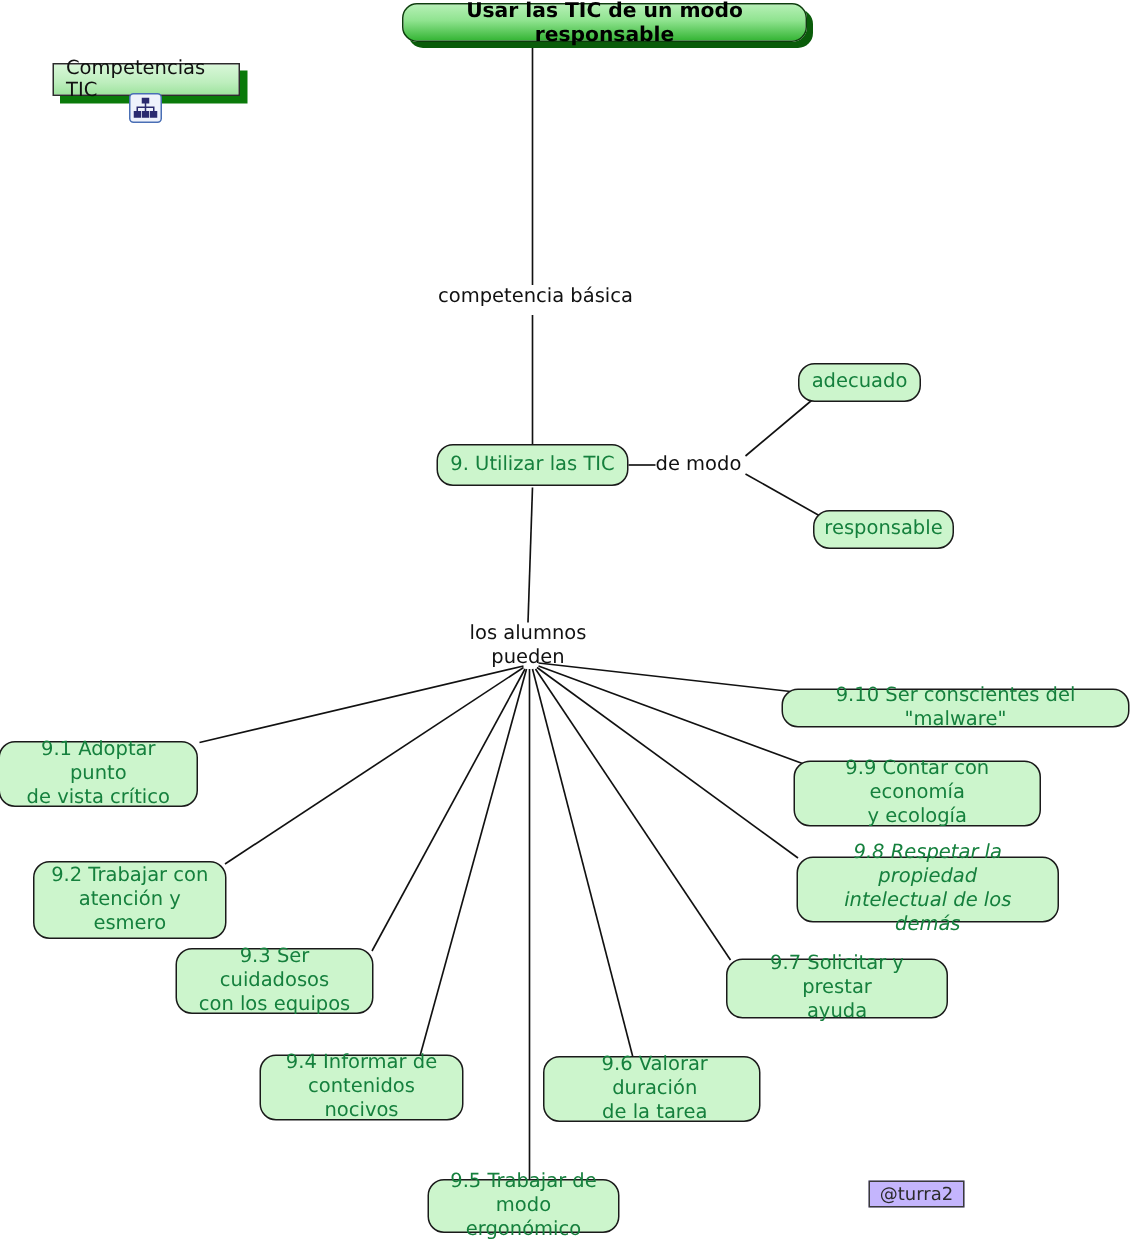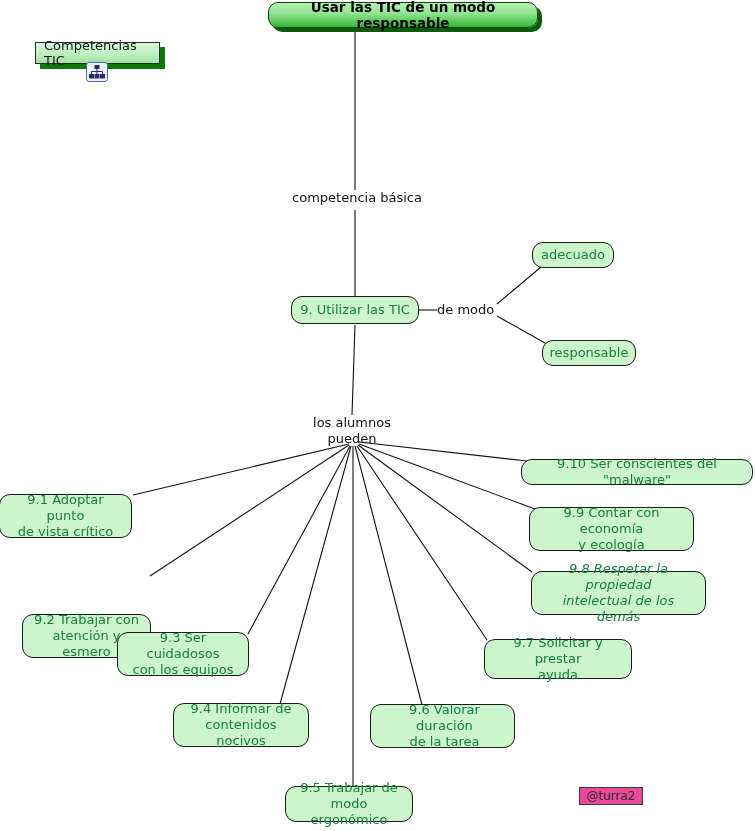--- a/index.html
+++ b/index.html
@@ -107,21 +107,21 @@
     z-index: 2;
   }
 
   
   .badge {
     position: absolute;
     box-sizing: border-box;
     display: flex;
     align-items: center;
     justify-content: center;
-    background: #ec4899;
+    background: #c4b5fd;
     border: 1px solid #3a3a3a;
     color: #2b2b2b;
     font-size: 12px;
     padding: 1px 12px;
     z-index: 5;
   }
 </style>
 </head>
 <body>
 
@@ -176,33 +176,33 @@
 
   <div class="node" style="left:291px; top:296px; width:128px; height:28px;">9. Utilizar las TIC</div>
 
   <div class="node" style="left:532px; top:242px; width:82px; height:26px;">adecuado</div>
 
   <div class="node" style="left:542px; top:340px; width:94px; height:26px;">responsable</div>
 
   <div class="node" style="left:-1px; top:494px; width:133px; height:44px;">9.1 Adoptar punto
 de vista crítico</div>
 
-  <div class="node" style="left:22px; top:574px; width:129px; height:44px;margin-top:40px;">9.2 Trabajar con
+  <div class="node" style="left:22px; top:574px; width:129px; height:52px;">9.2 Trabajar con
 atención y esmero</div>
 
   <div class="node" style="left:117px; top:632px; width:132px; height:44px;">9.3 Ser cuidadosos
 con los equipos</div>
 
   <div class="node" style="left:173px; top:703px; width:136px; height:44px;">9.4 Informar de
 contenidos nocivos</div>
 
   <div class="node" style="left:285px; top:786px; width:128px; height:36px;">9.5 Trabajar de
 modo ergonómico</div>
 
-  <div class="node" style="left:370px; top:704px; width:145px; height:44px;padding-left:12px;">9.6 Valorar duración
+  <div class="node" style="left:362px; top:704px; width:145px; height:44px;padding-left:12px;">9.6 Valorar duración
 de la tarea</div>
 
   <div class="node" style="left:484px; top:639px; width:148px; height:40px;">9.7 Solicitar y prestar
 ayuda</div>
 
   <div class="node" style="left:531px; top:571px; width:175px; height:44px;font-style:italic;">9.8 Respetar la propiedad
 intelectual de los demás</div>
 
   <div class="node" style="left:529px; top:507px; width:165px; height:44px;">9.9 Contar con economía
 y ecología</div>

